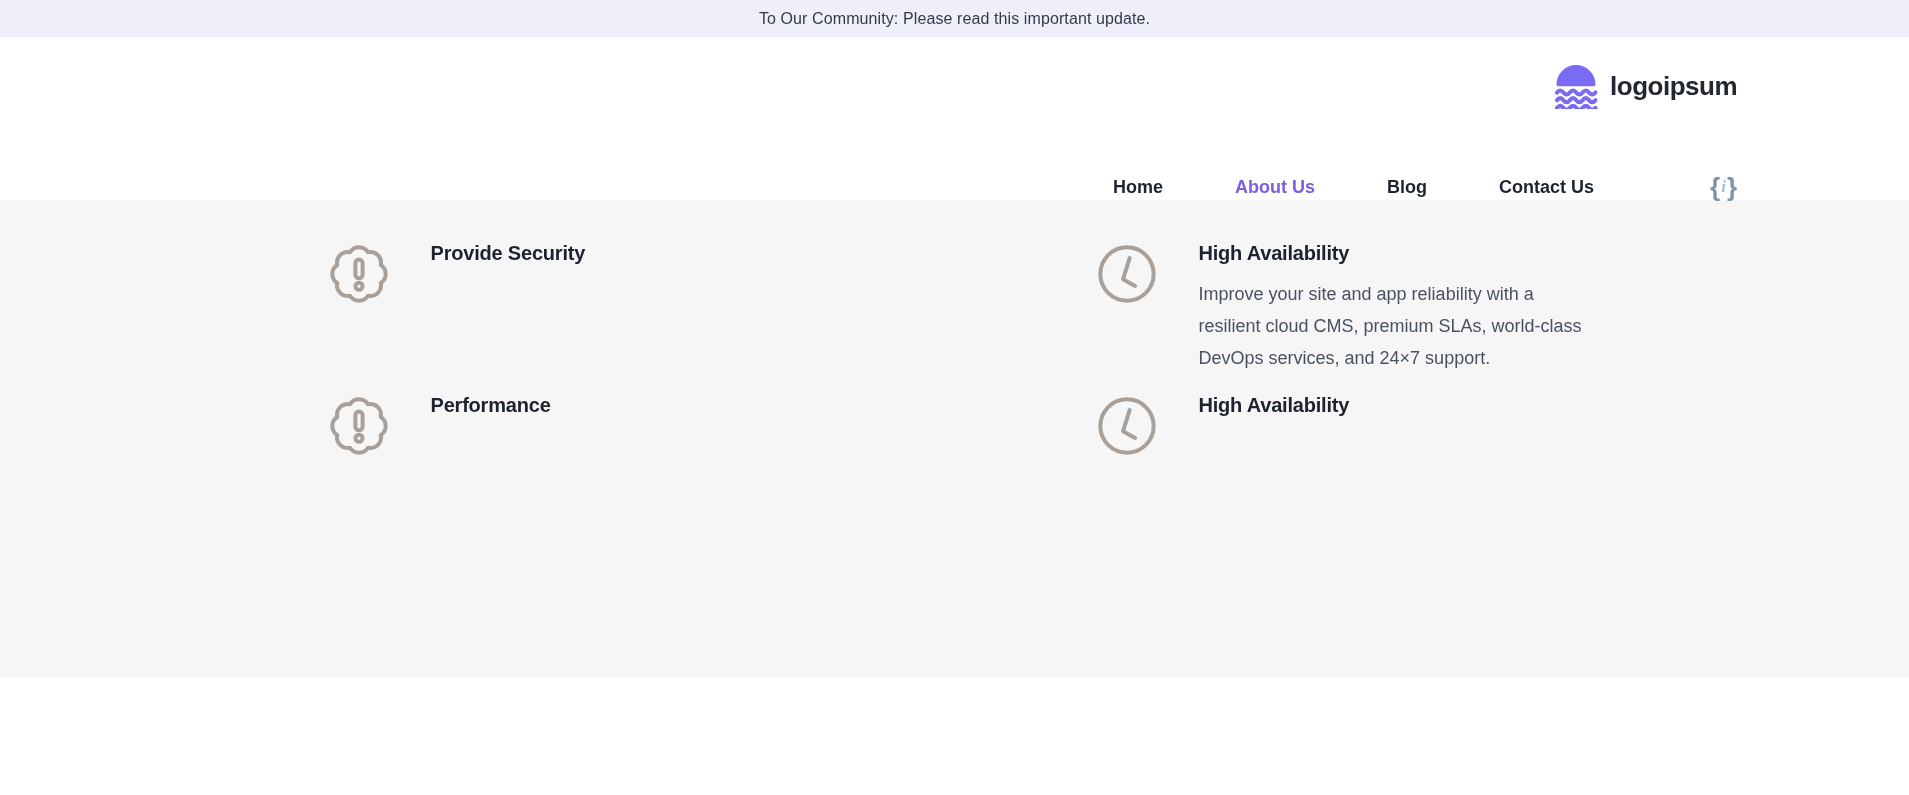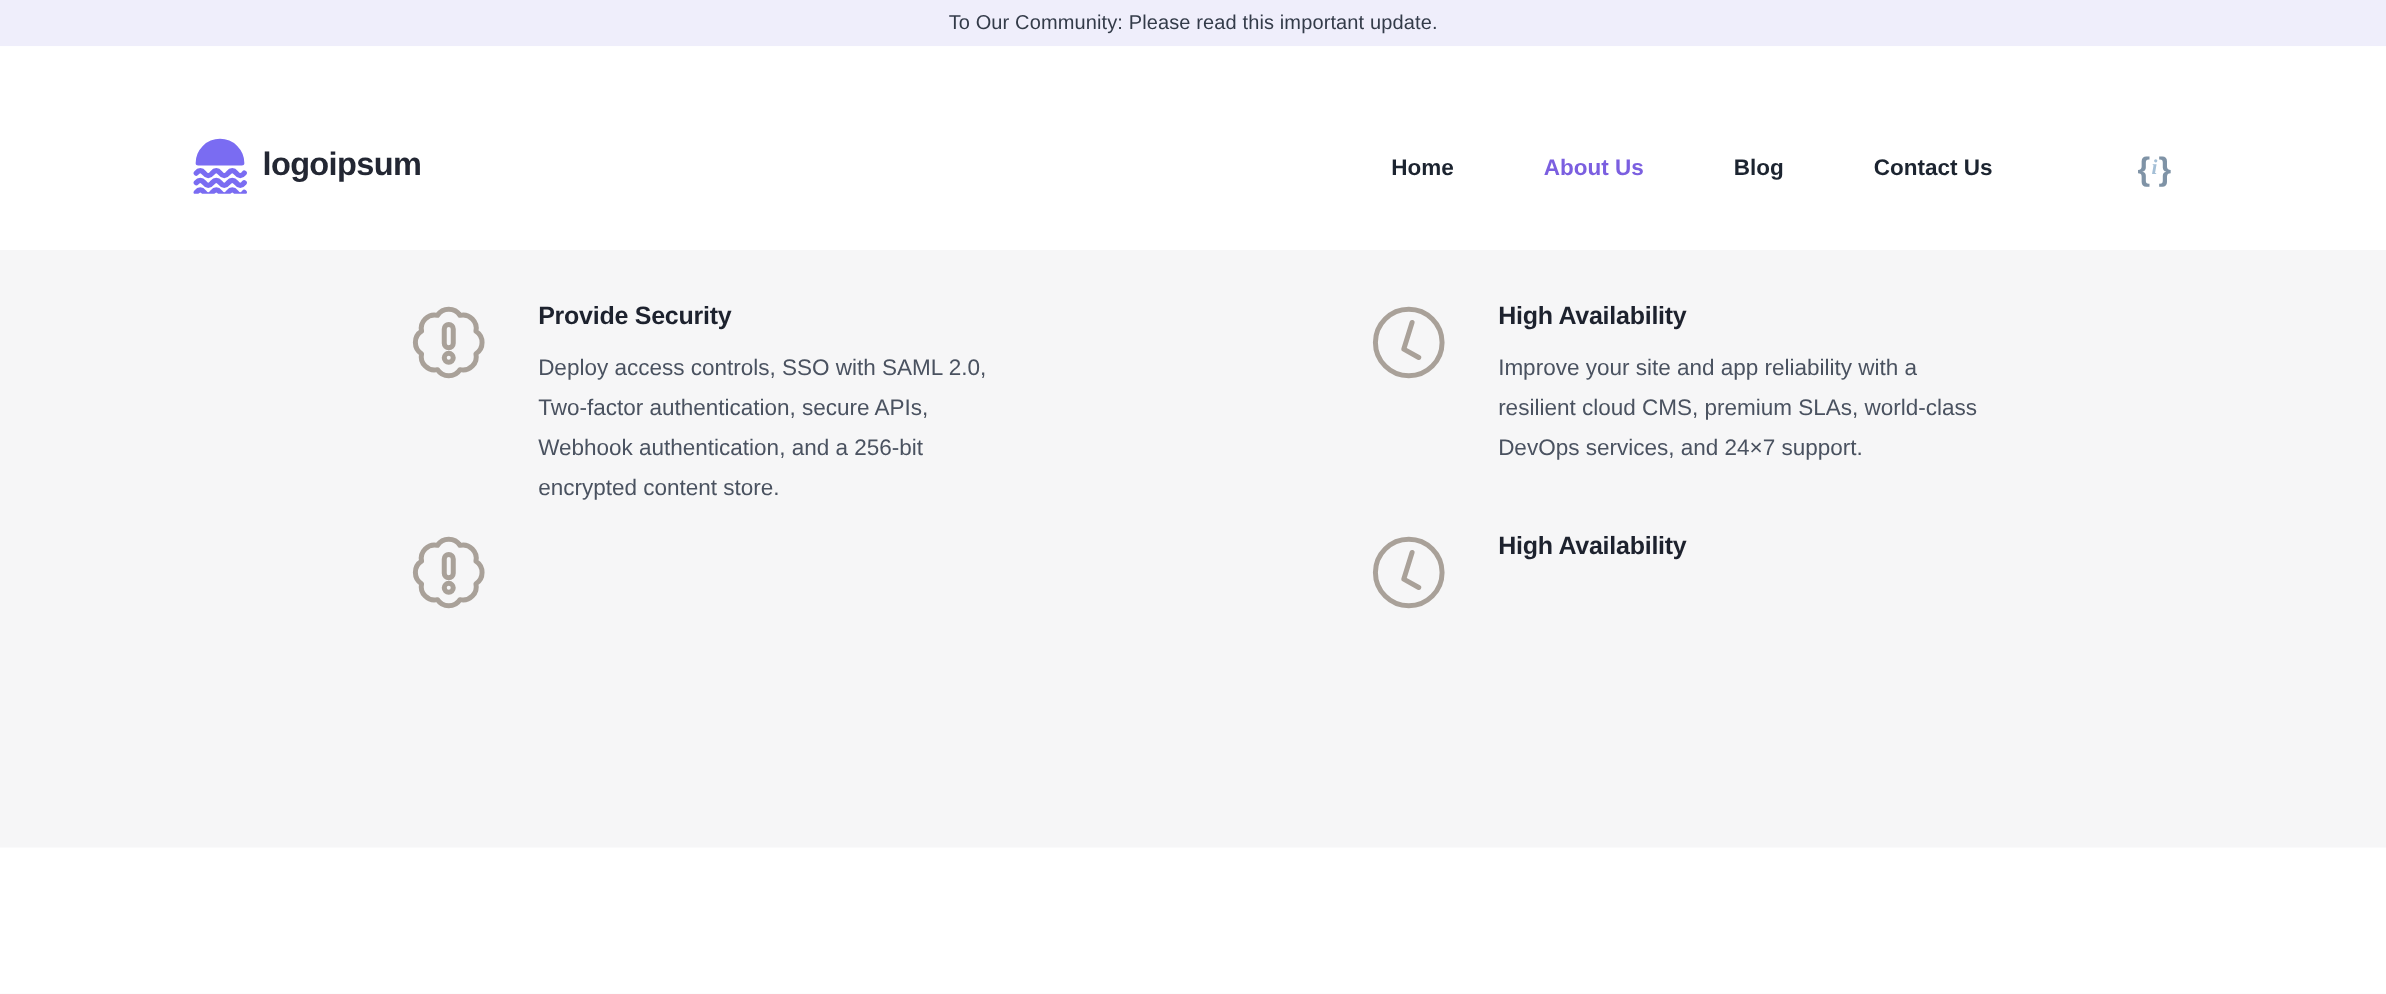--- a/index.html
+++ b/index.html
@@ -29,22 +29,23 @@
     background:var(--banner-bg);
     display:flex;align-items:center;justify-content:center;
   }
   .banner span{
     font-size:16px;color:var(--banner-text);letter-spacing:.1px;
   }
   
   .header{
     height:163px;
     padding:24px 172px 0 152px;
-    display:flex;justify-content:space-between;align-items:center;
+    display:flex;justify-content:space-between;align-items:flex-end;
     background:#ffffff;
+    flex-direction:column;
   }
   .logo{
     display:flex;align-items:center;gap:10px;text-decoration:none;cursor:pointer;
     margin-top:2px;
   }
   .logo svg{display:block;}
   .logo-text{
     font-size:26px;font-weight:bold;color:#232733;letter-spacing:-0.5px;
   }
   .nav{
@@ -145,41 +146,41 @@
 <section class="mission">
   <div class="features-grid">
       <div class="feature">
     <span class="feature-icon">
       <svg>
             <use href="#icon-badge-alert"></use>
           </svg>
     </span>
     <div class="feature-body">
       <h3 class="feature-title">Provide Security</h3>
-      <p class="feature-desc">Deploy access controls, SSO with SAML 2.0, Two-factor authentication, secure APIs, Webhook authentication, and a 256-bit encrypted content store.</p>
     </div>
   </div>
       <div class="feature">
     <span class="feature-icon">
       <svg>
             <use href="#icon-clock"></use>
           </svg>
     </span>
     <div class="feature-body">
       <h3 class="feature-title">High Availability</h3>
       <p class="feature-desc">Improve your site and app reliability with a resilient cloud CMS, premium SLAs, world-class DevOps services, and 24×7 support.</p>
     </div>
   </div>
       <div class="feature">
     <span class="feature-icon">
       <svg>
             <use href="#icon-badge-alert"></use>
           </svg>
     </span>
     <div class="feature-body">
+      <h3 class="feature-title">Performance</h3>
     </div>
   </div>
       <div class="feature">
     <span class="feature-icon">
       <svg>
             <use href="#icon-clock"></use>
           </svg>
     </span>
     <div class="feature-body">
       <h3 class="feature-title">High Availability</h3>

